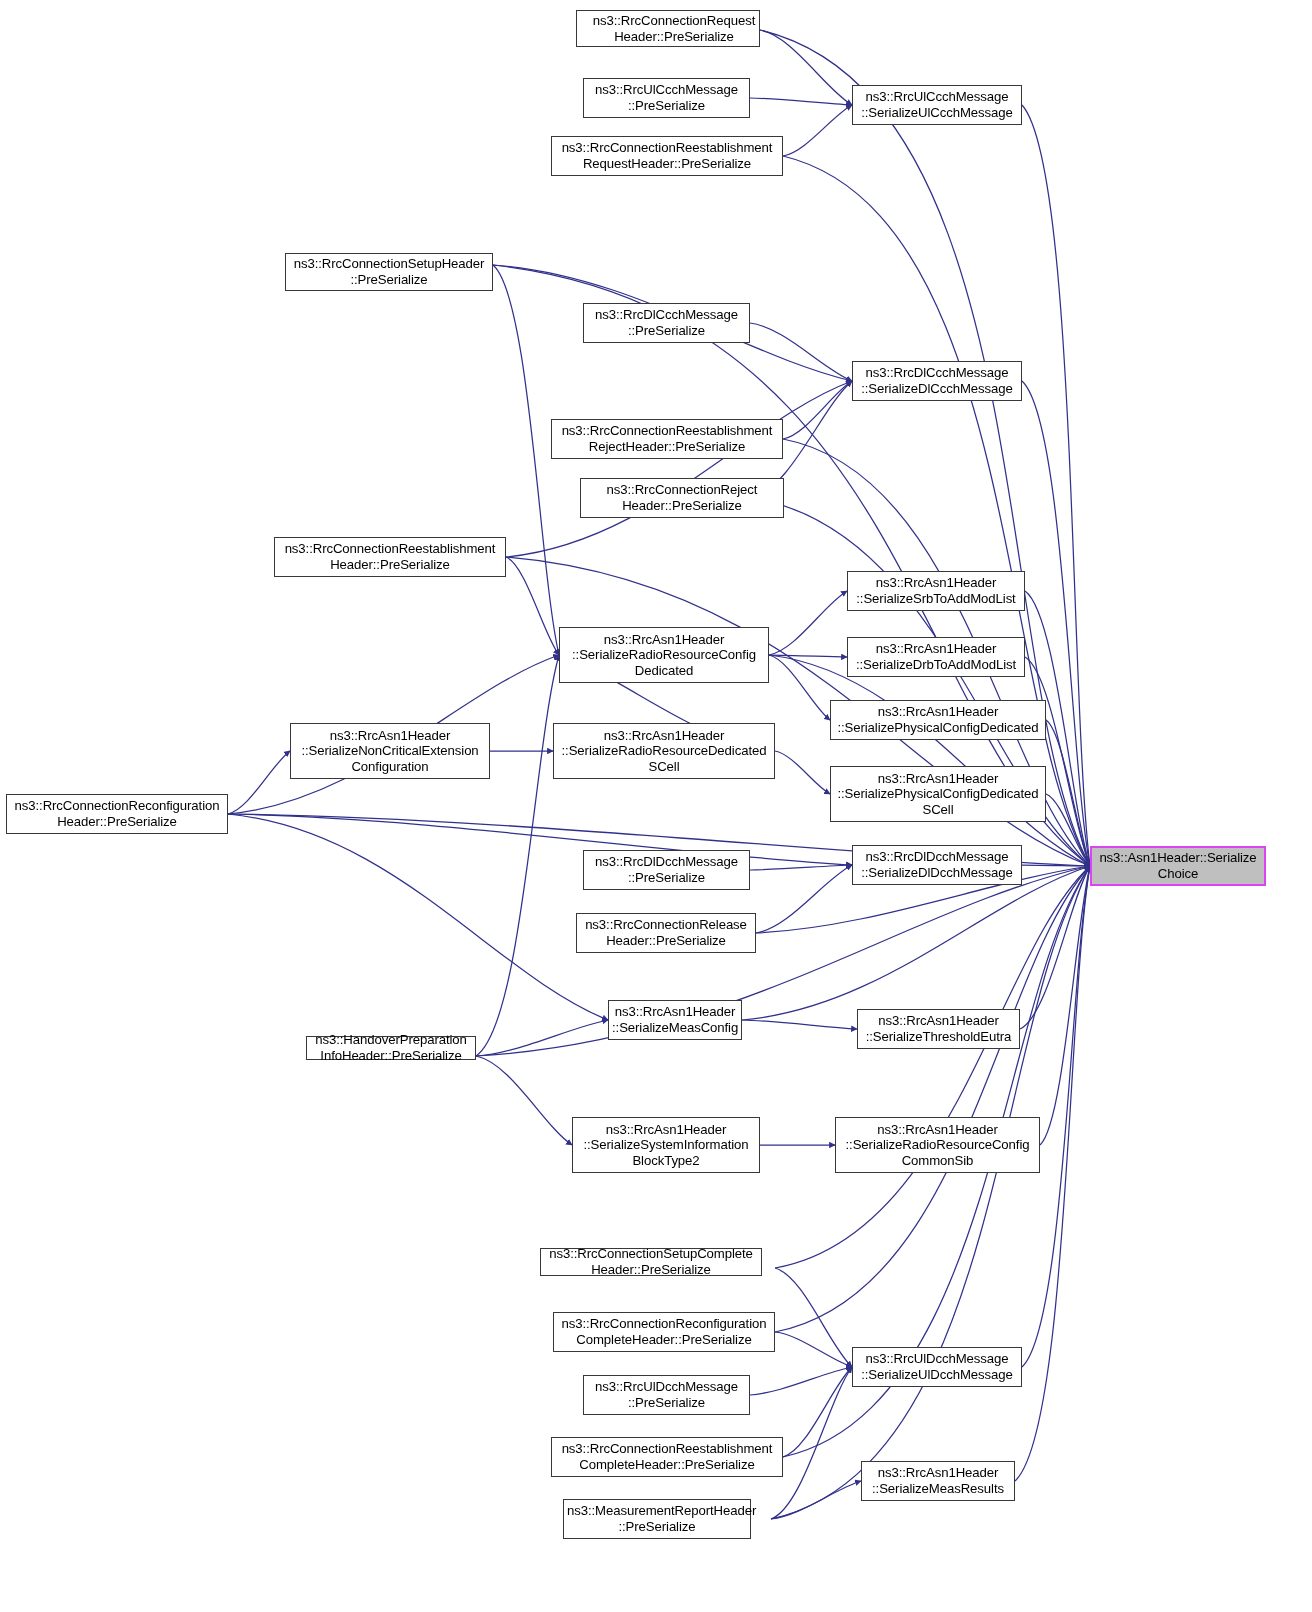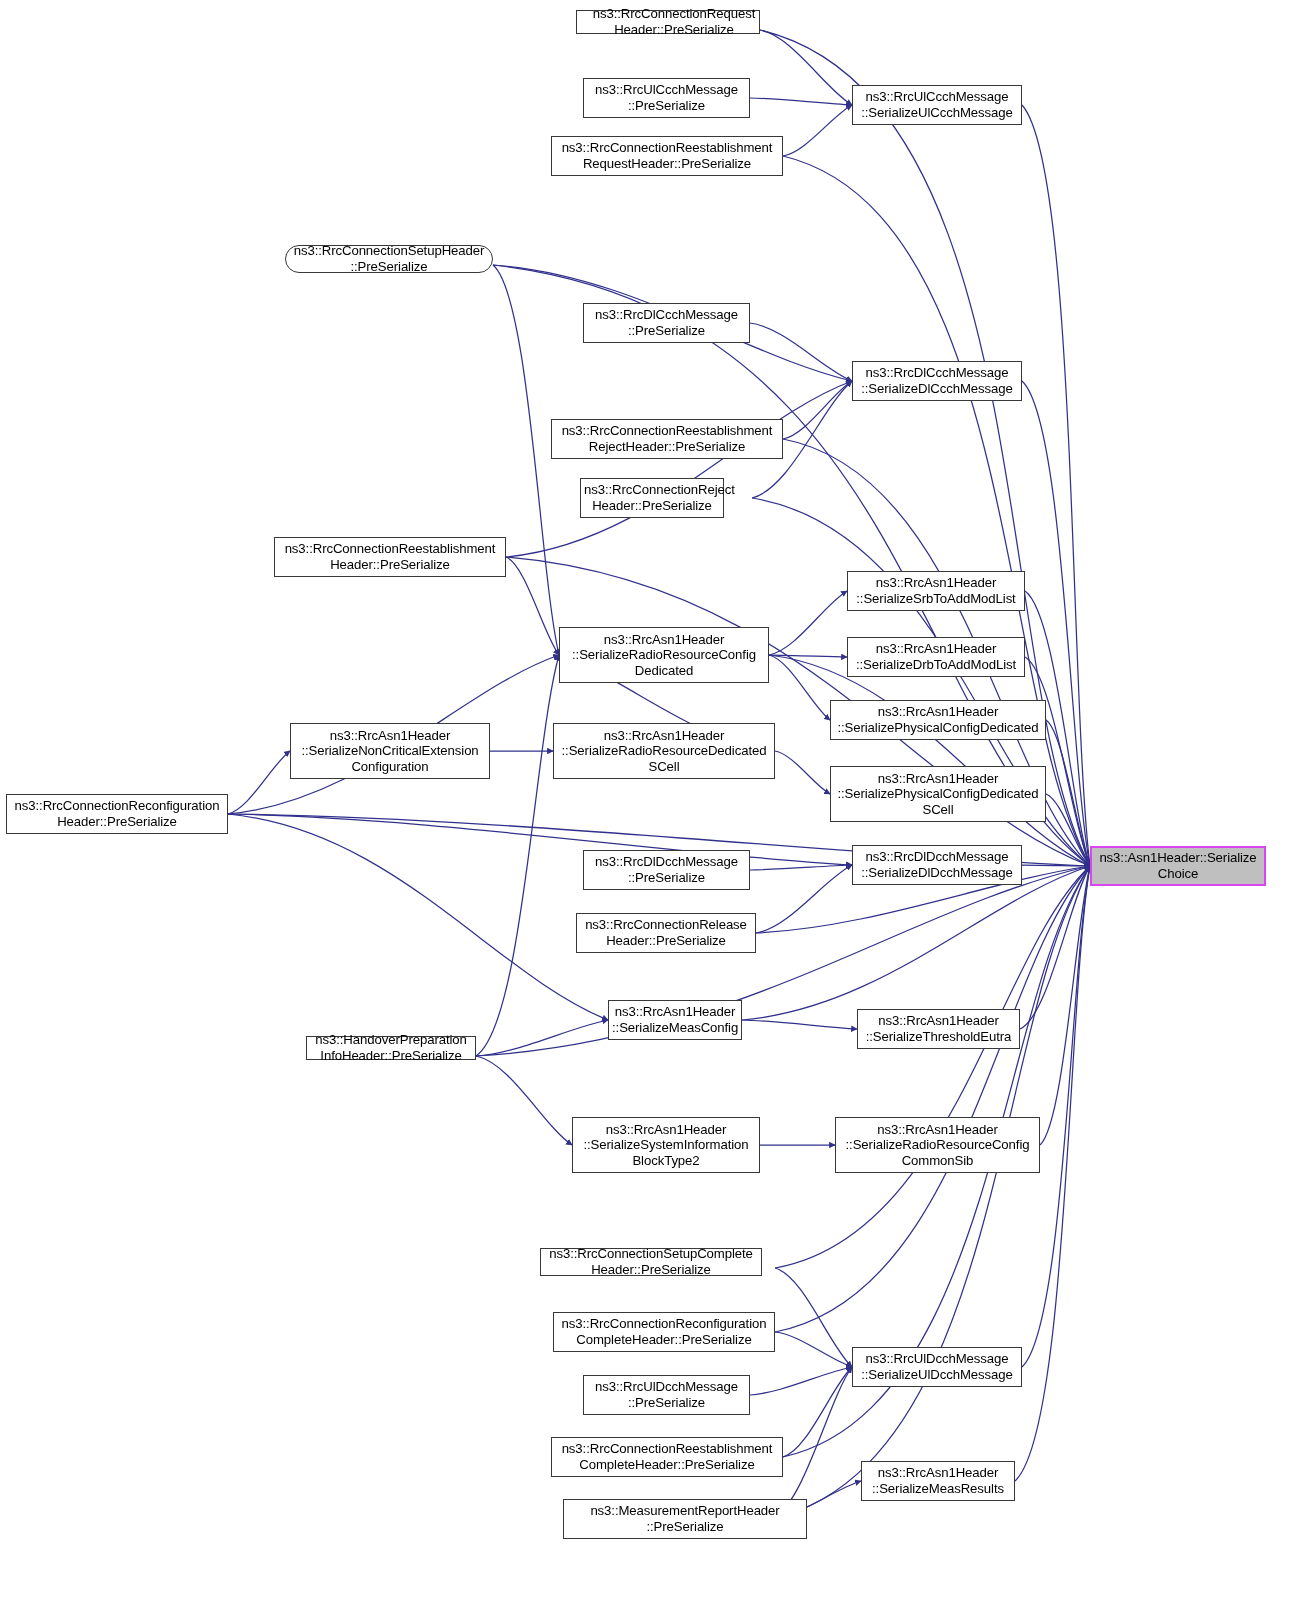--- a/index.html
+++ b/index.html
@@ -101,37 +101,37 @@
         <path d="M 750 1395 C 783.0793846153846 1392.76 821.4 1373.16 852 1367" marker-end="url(#arw)"></path>
         <path d="M 783 1457 C 808.1743846153846 1449.8 831.3 1386.8 852 1367" marker-end="url(#arw)"></path>
         <path d="M 783 1457 C 995.5738846153846 1409.72 997.9 996.02 1090 866" marker-end="url(#arw)"></path>
         <path d="M 1015 1481 C 1068.1086538461539 1431.8 1067.5 1001.3 1090 866" marker-end="url(#arw)"></path>
         <path d="M 771 1519 C 803.8361538461538 1506.84 827.7 1400.44 852 1367" marker-end="url(#arw)"></path>
         <path d="M 771 1519 C 800.7761538461539 1515.96 834 1489.36 861 1481" marker-end="url(#arw)"></path>
         <path d="M 771 1519 C 1004.8147307692308 1466.76 994.3 1009.66 1090 866" marker-end="url(#arw)"></path>
       </g>
   </svg>
   <div id="node-layer">
-      <div class="node" style="left: 576px; top: 10px; width: 184px; height: 24px; padding-left: 15px;"><span>ns3::RrcConnectionRequest
+      <div class="node" style="left: 576px; top: 10px; width: 184px; height: 37px; padding-left: 15px;"><span>ns3::RrcConnectionRequest
 Header::PreSerialize</span></div>
       <div class="node" style="left: 583px; top: 78px; width: 167px; height: 40px;"><span>ns3::RrcUlCcchMessage
 ::PreSerialize</span></div>
       <div class="node" style="left: 551px; top: 136px; width: 232px; height: 40px;"><span>ns3::RrcConnectionReestablishment
 RequestHeader::PreSerialize</span></div>
       <div class="node" style="left: 852px; top: 85px; width: 170px; height: 40px;"><span>ns3::RrcUlCcchMessage
 ::SerializeUlCcchMessage</span></div>
-      <div class="node" style="left: 285px; top: 245px; width: 208px; height: 28px; border-radius: 16px;"><span>ns3::RrcConnectionSetupHeader
+      <div class="node" style="left: 285px; top: 253px; width: 208px; height: 38px;"><span>ns3::RrcConnectionSetupHeader
 ::PreSerialize</span></div>
       <div class="node" style="left: 583px; top: 303px; width: 167px; height: 40px;"><span>ns3::RrcDlCcchMessage
 ::PreSerialize</span></div>
       <div class="node" style="left: 852px; top: 361px; width: 170px; height: 40px;"><span>ns3::RrcDlCcchMessage
 ::SerializeDlCcchMessage</span></div>
       <div class="node" style="left: 551px; top: 419px; width: 232px; height: 40px;"><span>ns3::RrcConnectionReestablishment
 RejectHeader::PreSerialize</span></div>
-      <div class="node" style="left: 580px; top: 478px; width: 144px; height: 40px;"><span>ns3::RrcConnectionReject
+      <div class="node" style="left: 580px; top: 478px; width: 204px; height: 40px;"><span>ns3::RrcConnectionReject
 Header::PreSerialize</span></div>
       <div class="node" style="left: 274px; top: 537px; width: 232px; height: 40px;"><span>ns3::RrcConnectionReestablishment
 Header::PreSerialize</span></div>
       <div class="node" style="left: 847px; top: 571px; width: 178px; height: 40px;"><span>ns3::RrcAsn1Header
 ::SerializeSrbToAddModList</span></div>
       <div class="node" style="left: 559px; top: 627px; width: 210px; height: 56px;"><span>ns3::RrcAsn1Header
 ::SerializeRadioResourceConfig
 Dedicated</span></div>
       <div class="node" style="left: 847px; top: 637px; width: 178px; height: 40px;"><span>ns3::RrcAsn1Header
 ::SerializeDrbToAddModList</span></div>
@@ -173,16 +173,16 @@
       <div class="node" style="left: 553px; top: 1312px; width: 222px; height: 40px;"><span>ns3::RrcConnectionReconfiguration
 CompleteHeader::PreSerialize</span></div>
       <div class="node" style="left: 852px; top: 1347px; width: 170px; height: 40px;"><span>ns3::RrcUlDcchMessage
 ::SerializeUlDcchMessage</span></div>
       <div class="node" style="left: 583px; top: 1375px; width: 167px; height: 40px;"><span>ns3::RrcUlDcchMessage
 ::PreSerialize</span></div>
       <div class="node" style="left: 551px; top: 1437px; width: 232px; height: 40px;"><span>ns3::RrcConnectionReestablishment
 CompleteHeader::PreSerialize</span></div>
       <div class="node" style="left: 861px; top: 1461px; width: 154px; height: 40px;"><span>ns3::RrcAsn1Header
 ::SerializeMeasResults</span></div>
-      <div class="node" style="left: 563px; top: 1499px; width: 244px; height: 40px;"><span>ns3::MeasurementReportHeader
+      <div class="node" style="left: 563px; top: 1499px; width: 188px; height: 40px;"><span>ns3::MeasurementReportHeader
 ::PreSerialize</span></div>
     </div>
 </div>
 
 </body></html>

